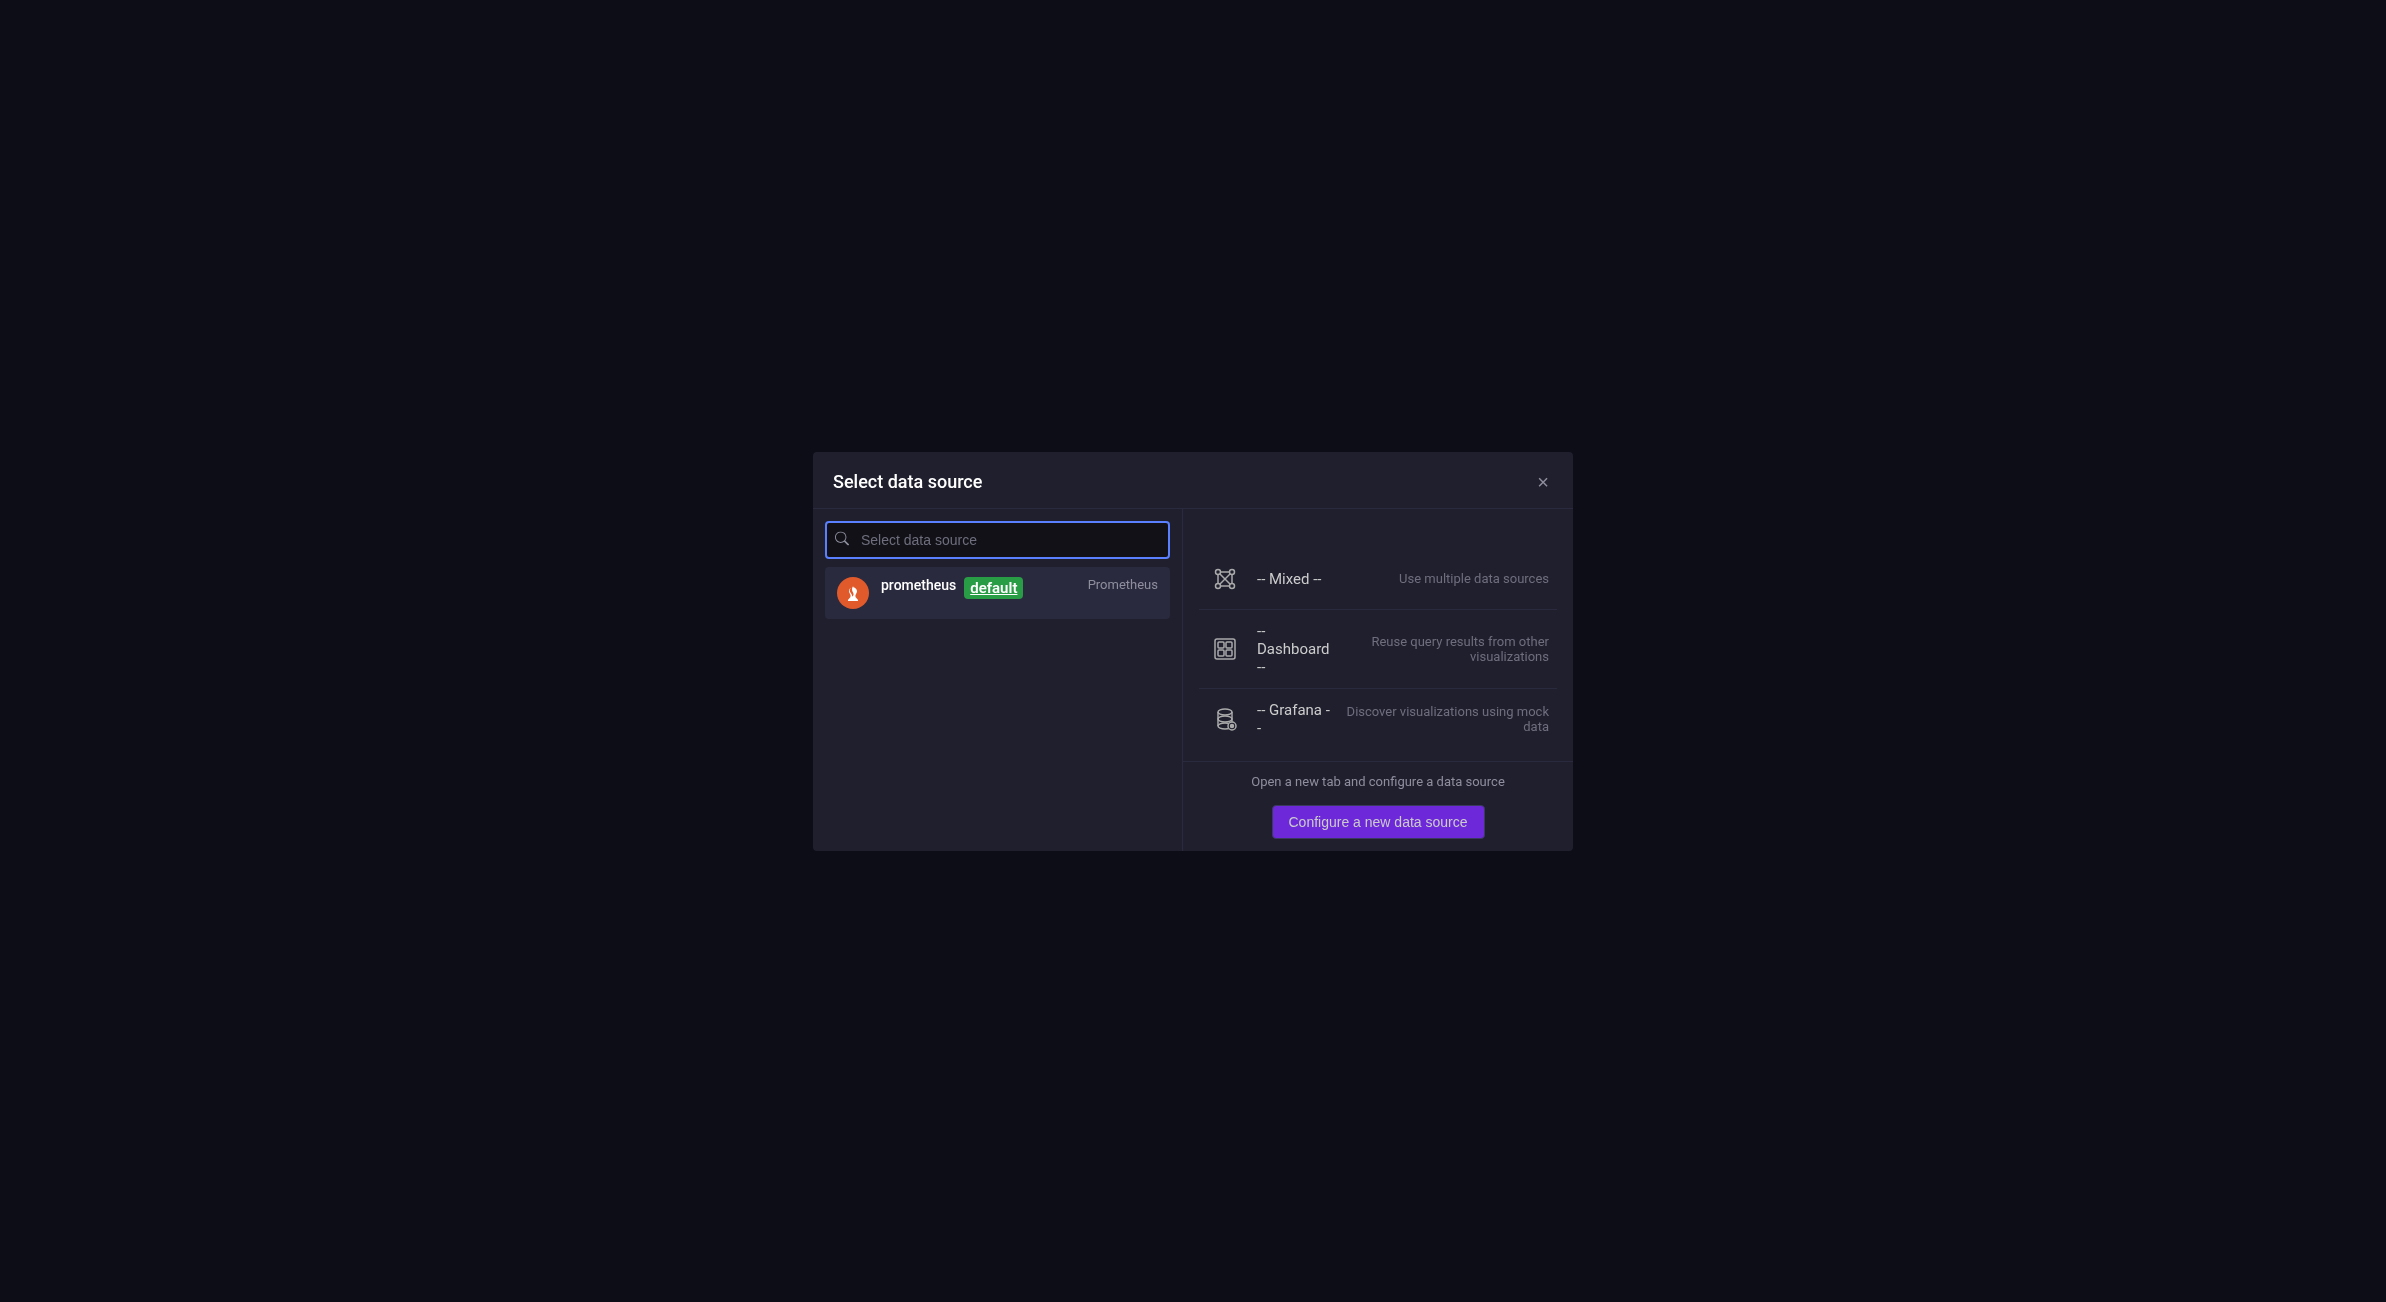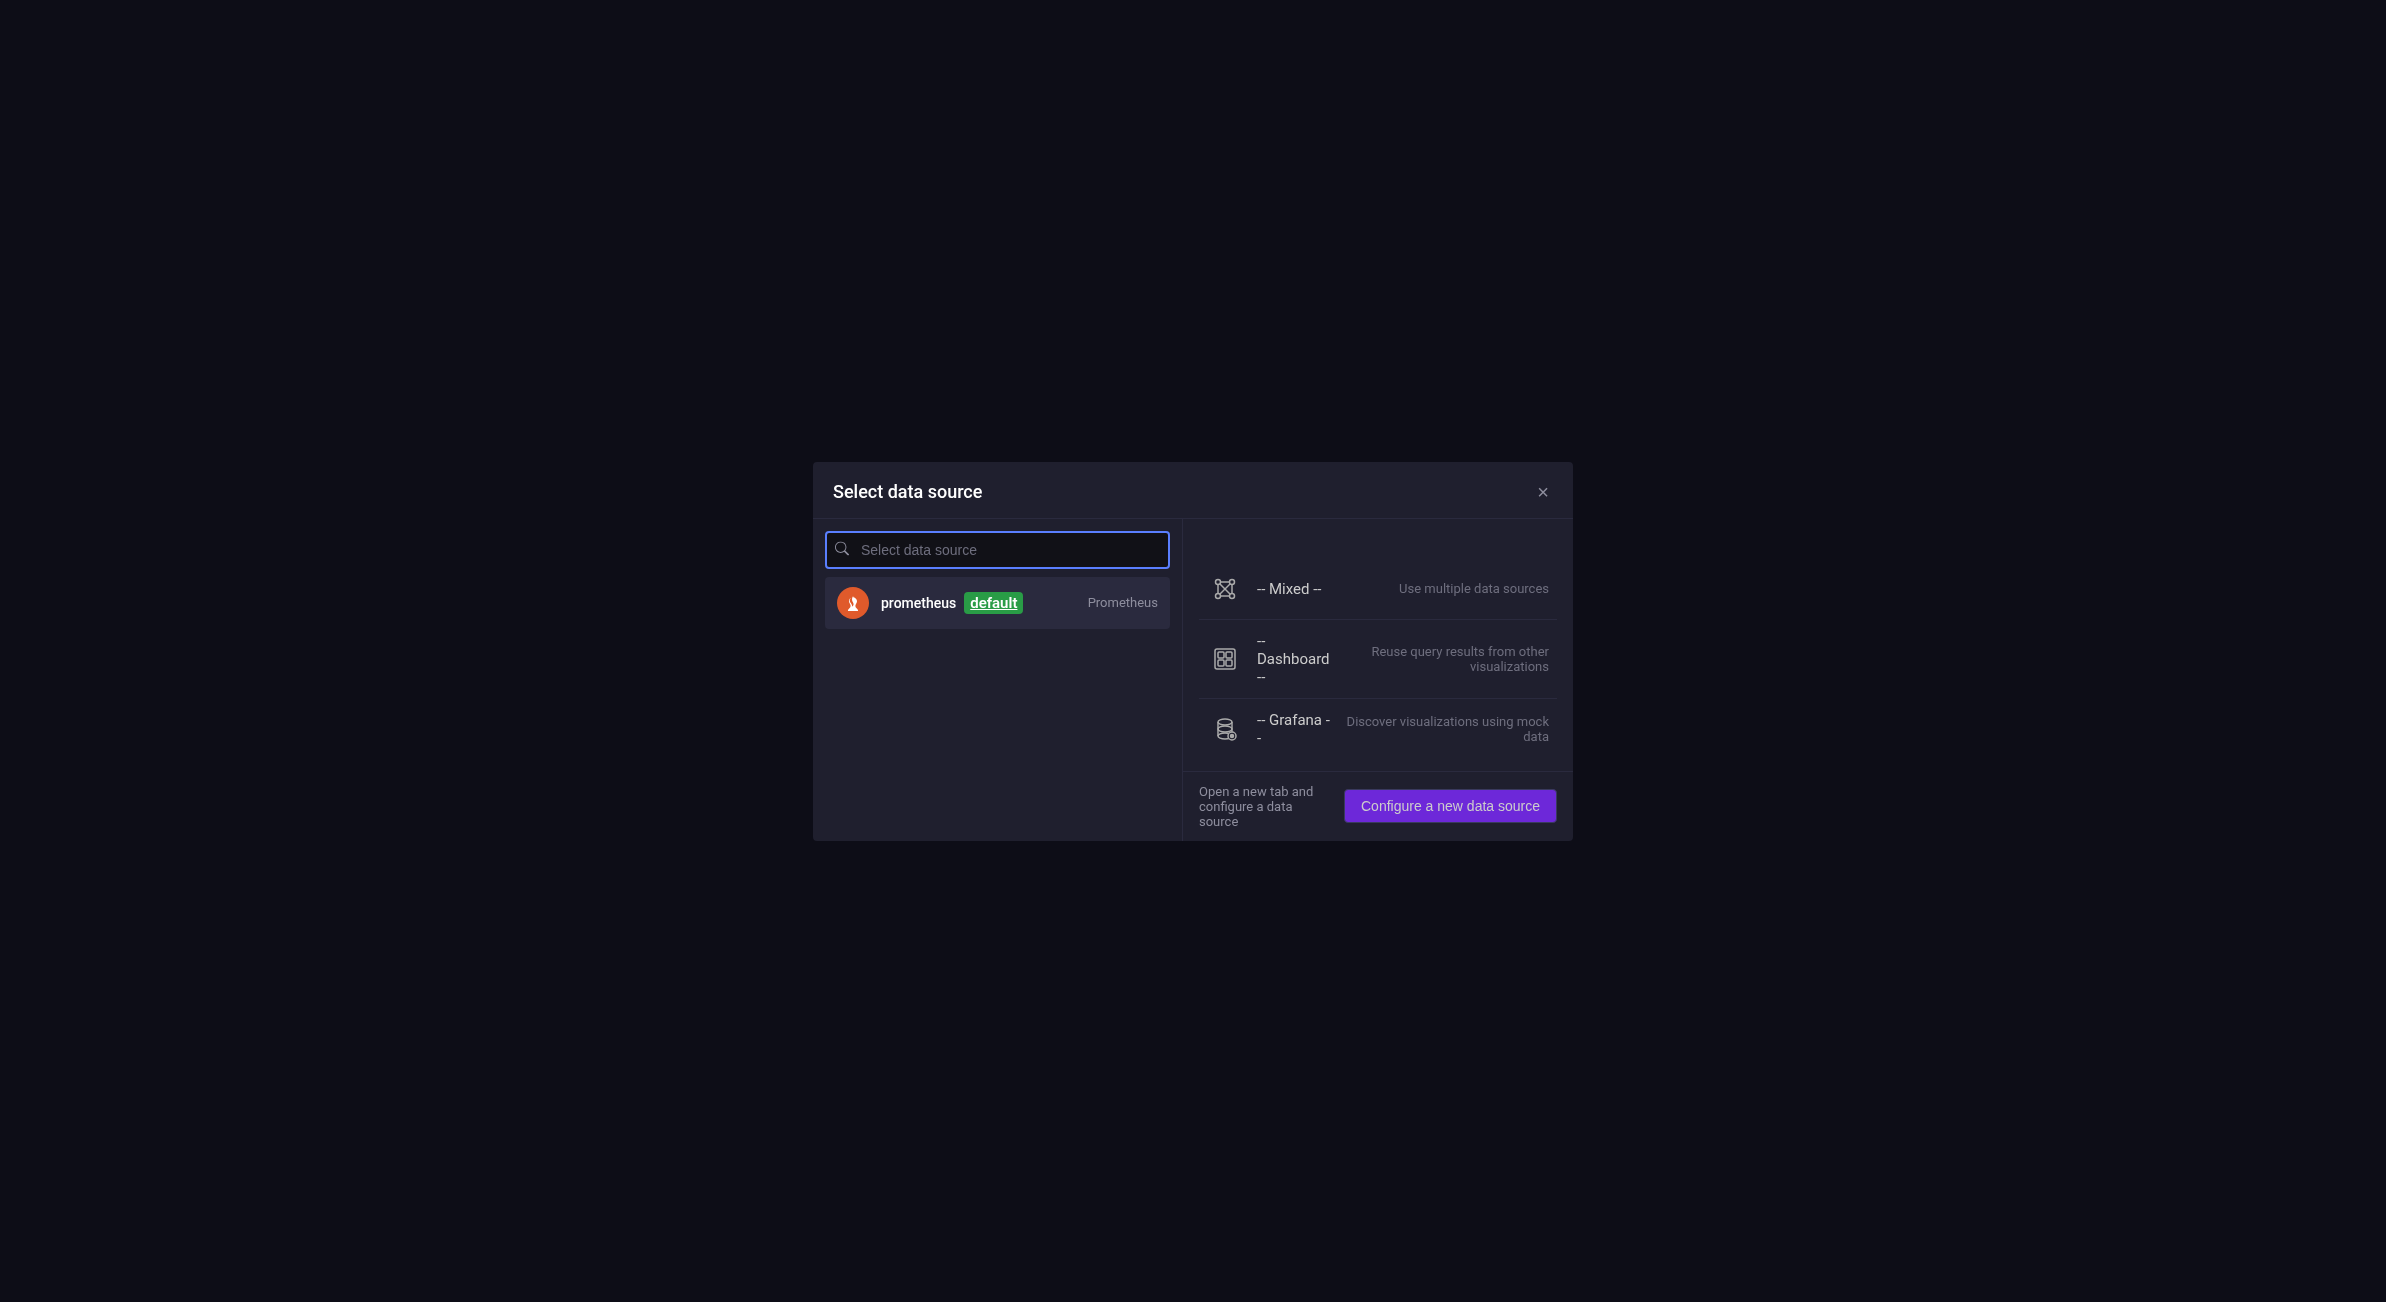--- a/index.html
+++ b/index.html
@@ -110,21 +110,21 @@
       color: #6e6e7e;
     }
 
     .datasource-list {
       flex: 1;
       overflow-y: auto;
     }
 
     .datasource-item {
       display: flex;
-      align-items: center;
+      align-items: flex-start;
       padding: 10px 12px;
       border-radius: 4px;
       cursor: pointer;
       background: #2a2a3e;
     }
 
     .ds-icon {
       width: 32px;
       height: 32px;
       border-radius: 50%;
@@ -220,20 +220,21 @@
       text-align: right;
     }
 
     .modal-footer {
       display: flex;
       align-items: center;
       justify-content: flex-end;
       padding: 12px 16px;
       border-top: 1px solid #2a2a3e;
       gap: 16px;
+      flex-direction: column;
     }
 
     .footer-text {
       color: #8e8e9e;
       font-size: 13px;
     }
 
     .configure-btn {
       background: #6d28d9;
       border: 1px solid #3a3a5e;

